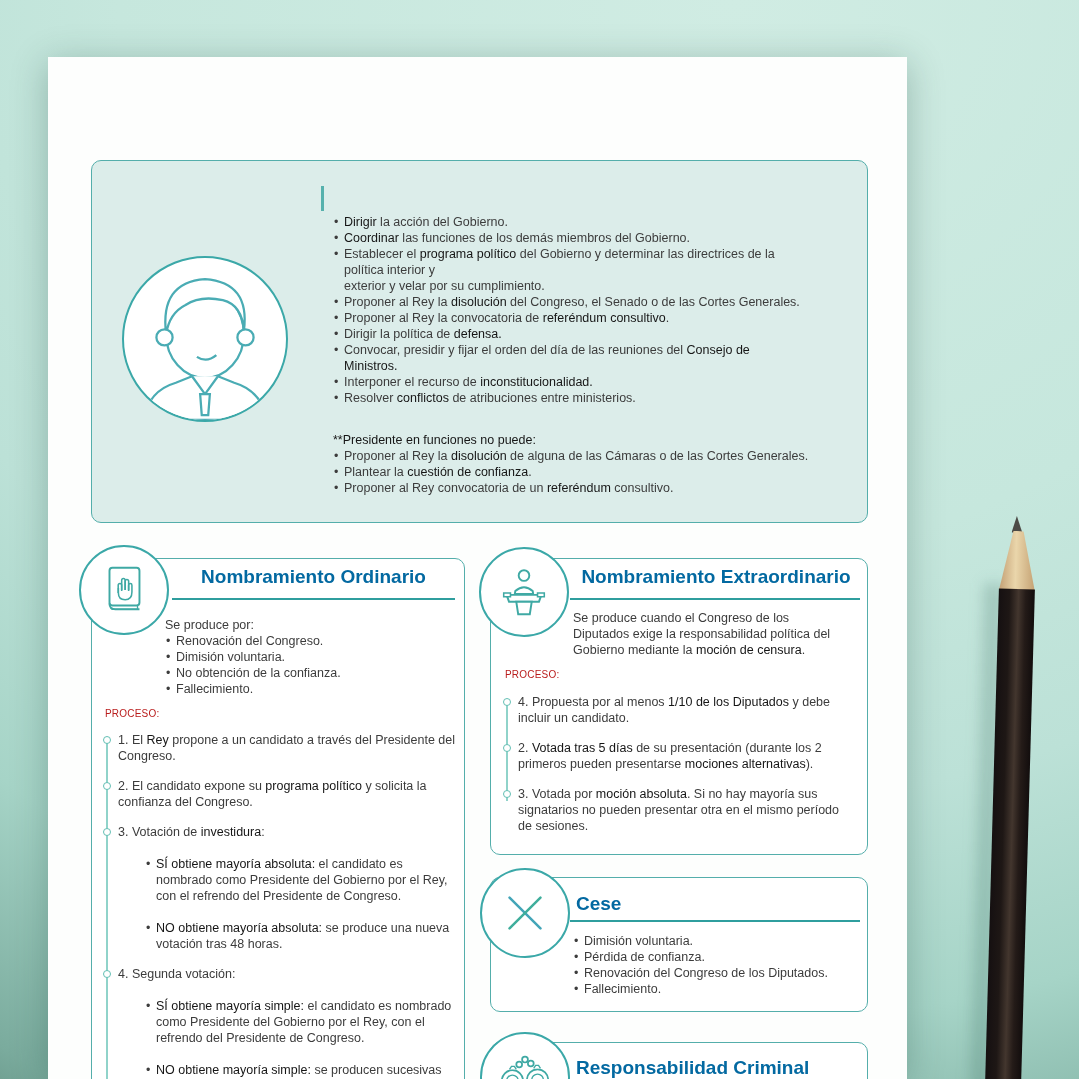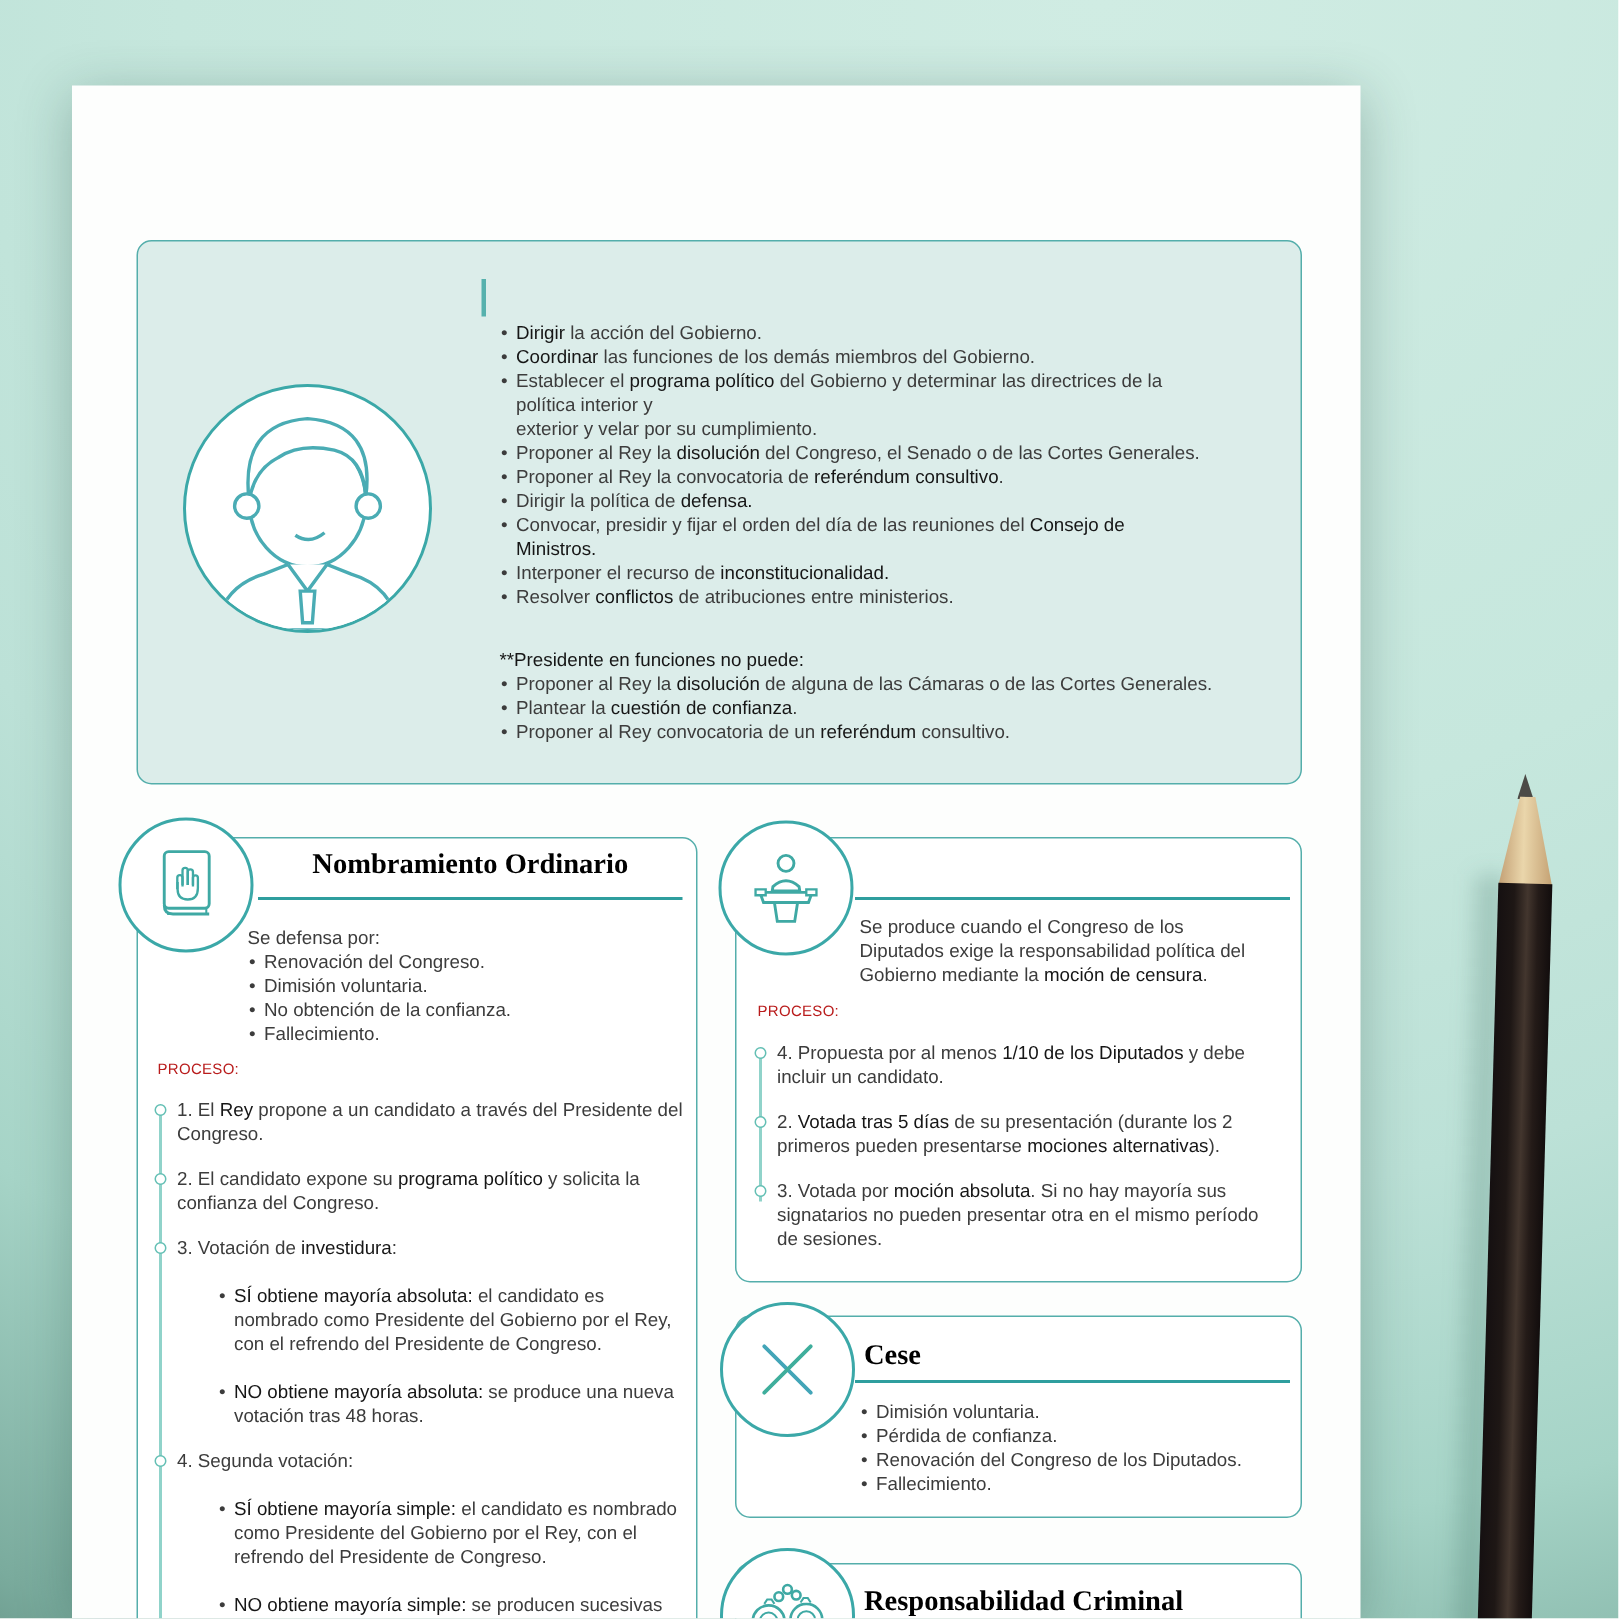--- a/index.html
+++ b/index.html
@@ -29,21 +29,21 @@
   #box-criminal{left:442px;top:985px;width:378px;height:200px;}
 
   .circ{position:absolute;border-radius:50%;background:#fff;border:2.5px solid #3ba8a8;
     display:flex;align-items:center;justify-content:center;box-sizing:border-box;}
   #circ-avatar{left:74px;top:199px;width:166px;height:166px;border-width:2px;overflow:hidden;}
   #circ-ord{left:31px;top:488px;width:90px;height:90px;}
   #circ-extra{left:431px;top:490px;width:90px;height:90px;}
   #circ-cese{left:432px;top:811px;width:90px;height:90px;}
   #circ-criminal{left:432px;top:975px;width:90px;height:90px;}
 
-  .sec-title{position:absolute;font-size:19px;font-weight:700;color:#000000;font-family:Liberation Serif, serif;}
+  .sec-title{position:absolute;font-size:19px;font-weight:700;color:#0369a1;}
   .underline{position:absolute;height:2px;background:#2f9e9e;}
 
   .txt{font-size:12.5px;line-height:16px;color:#3c3c3c;}
   .b{font-weight:400;color:#161616;}
   .li{position:relative;}
   .li-bullet{padding-left:11px;}
   .li-bullet::before{content:"\2022";position:absolute;left:1px;top:0;color:#3c3c3c;}
   .li-head{margin-top:26px;}
   .li-plain{}
   .li-step{margin-top:14px;}
@@ -140,21 +140,21 @@
             <path d="M27.6 30 v-10 a1.8 1.8 0 0 1 3.6 0 v10"></path>
             <path d="M31.2 30 v-9 a1.8 1.8 0 0 1 3.6 0 v9"></path>
             <path d="M34.8 31 v-6 a1.7 1.7 0 0 1 3.4 0 v7 q0 8 -7 8 q-7 0 -7 -7 v-5"></path>
           </g>
         </svg>
       </span>
     </div>
     <div class="sec-title ord-title">Nombramiento Ordinario</div>
     <div class="underline ord-underline"></div>
     <div class="ord-causes txt">
-      <div class="li li-plain">Se defensa por:</div>
+      <div class="li li-plain">Se produce por:</div>
       <div>
           <div class="li li-bullet"><span>Renovación del Congreso.</span></div>
           <div class="li li-bullet"><span>Dimisión voluntaria.</span></div>
           <div class="li li-bullet"><span>No obtención de la confianza.</span></div>
           <div class="li li-bullet"><span>Fallecimiento.</span></div>
         </div>
     </div>
     <div class="proceso" id="proceso-ord">PROCESO:</div>
     <div class="tline" id="tline-ord"></div>
     <div class="ord-steps txt">
@@ -174,20 +174,21 @@
         <svg width="58" height="58" viewBox="0 0 60 60" fill="none" stroke="#3fa9a4" stroke-width="2">
           <circle cx="30" cy="13" r="5.5" fill="#fff"></circle>
           <path d="M21 29 q9 -8 18 0 l.5 3 h-19 Z" fill="#fff"></path>
           <path d="M12 33 h36 l-2.5 7 h-31 Z" fill="#fff"></path>
           <path d="M9 31 h7 v4 h-7 Z" fill="#fff" stroke-width="1.6"></path>
           <path d="M44 31 h7 v4 h-7 Z" fill="#fff" stroke-width="1.6"></path>
           <path d="M22 40 h16 l-2 13 h-12 Z" fill="#fff"></path>
         </svg>
       </span>
     </div>
+    <div class="sec-title ext-title">Nombramiento Extraordinario</div>
     <div class="underline ext-underline"></div>
     <div class="ext-intro txt">
         <div class="li li-plain"><span>Se produce cuando el Congreso de los</span><br><span>Diputados exige la responsabilidad política del</span><br><span>Gobierno mediante la </span><span class="b">moción de censura</span><span>.</span></div>
       </div>
     <div class="proceso" id="proceso-ext">PROCESO:</div>
     <div class="tline" id="tline-ext"></div>
     <div class="ext-steps txt">
         <div class="li li-step"><span>4. Propuesta por al menos </span><span class="b">1/10 de los Diputados</span><span> y debe incluir un candidato.</span></div>
         <div class="li li-step"><span>2. </span><span class="b">Votada tras 5 días</span><span> de su presentación (durante los 2 primeros pueden presentarse </span><span class="b">mociones alternativas</span><span>).</span></div>
         <div class="li li-step"><span>3. Votada por </span><span class="b">moción absoluta</span><span>. Si no hay mayoría sus signatarios no pueden presentar otra en el mismo período de sesiones.</span></div>

